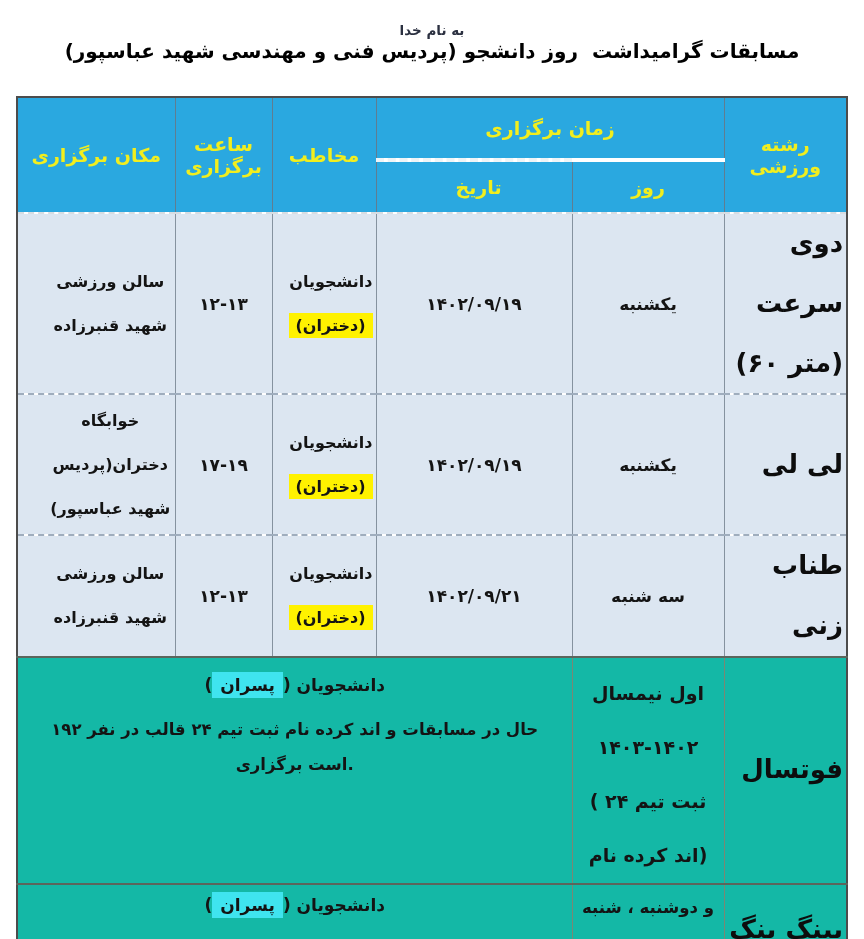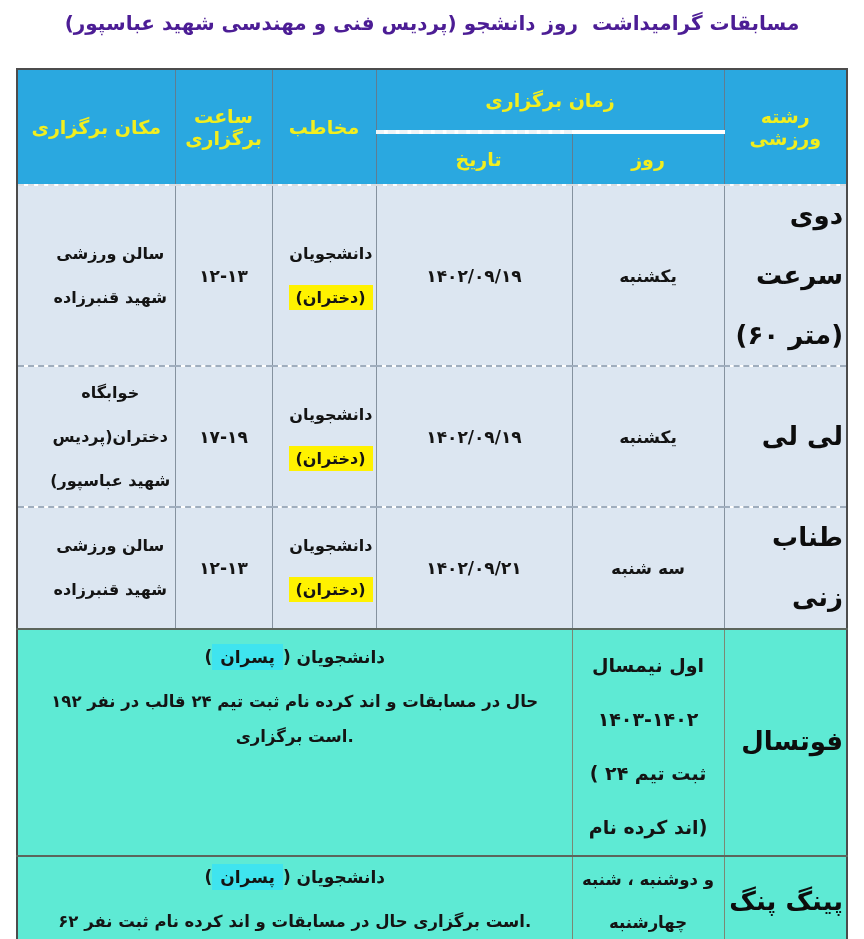--- a/index.html
+++ b/index.html
@@ -6,22 +6,22 @@
   body{
     width:864px;height:939px;background:#ffffff;
     font-family:"DejaVu Sans", sans-serif;
     overflow:hidden;
   }
   .bismillah{
     padding-top:22px;text-align:center;
     font-size:13.5px;font-weight:bold;color:#2b3040;direction:rtl;
   }
   .main-title{
-    margin-top:11px;text-align:center;direction:rtl;
-    font-size:20px;font-weight:bold;color:#4c1d95;
+    margin-top:1px;text-align:center;direction:rtl;
+    font-size:20px;font-weight:bold;color:#000000;
   }
   table.sched-table{
     table-layout:fixed;border-collapse:collapse;
     width:830px;margin:33px 18px 0 16px;
     border:2px solid #4c4c4c;
     font-weight:bold;color:#141414;
   }
   th,td{
     border:1px solid #85929f;
     text-align:center;vertical-align:middle;
@@ -34,21 +34,21 @@
   }
   tr.hrow1 th{height:60px;}
   tr.hrow2 th{height:50px;}
   th.day-h{border-top:4px solid #ffffff;}
   th.date-h{border-top:4px dashed #eef4f7;padding-left:12px;}
   tr.light td{background:#DCE6F1;}
   tr.r1 td{height:116px;}
   tr.r2 td{height:139px;border-top:2px dashed #9fadbd;margin-top:35px;}
   tr.r3 td{height:106px;border-top:2px dashed #9fadbd;}
   tr.green td{
-    background:#5eead4;border-color:#7a8874;
+    background:#14b8a6;border-color:#7a8874;
     border-top:2px solid #5c655c;
   }
   tr.futsal td{height:197px;}
   tr.ping td{height:91px;}
   .sport{font-size:26px;line-height:2.3;color:#0d0d0d;text-align:right;}
   .cell-md{font-size:17px;}
   .stack{font-size:16px;line-height:2.75;padding-left:31px;}
   .hl-y{background:#FFF200;padding:3px 7px;text-align:right;}
   .hl-c{background:#3FE4EF;padding:3px 8px;}
   td.sched-cell{
@@ -67,20 +67,21 @@
   .footer{
     margin:13px 18px 0 18px;direction:rtl;text-align:left;
     padding-left:13px;font-size:15px;font-weight:bold;color:#1c1c1c;
   }
 </style>
 </head>
 <body>
 
 <div>
 
+  <div class="bismillah">به نام خدا</div>
 
   <div class="main-title">مسابقات گرامیداشت&nbsp; روز دانشجو (پردیس فنی و مهندسی شهید عباسپور)</div>
 
   <table class="sched-table" dir="rtl">
     <colgroup>
       <col style="width:123px">
       <col style="width:152px">
       <col style="width:196px">
       <col style="width:104px">
       <col style="width:97px">

